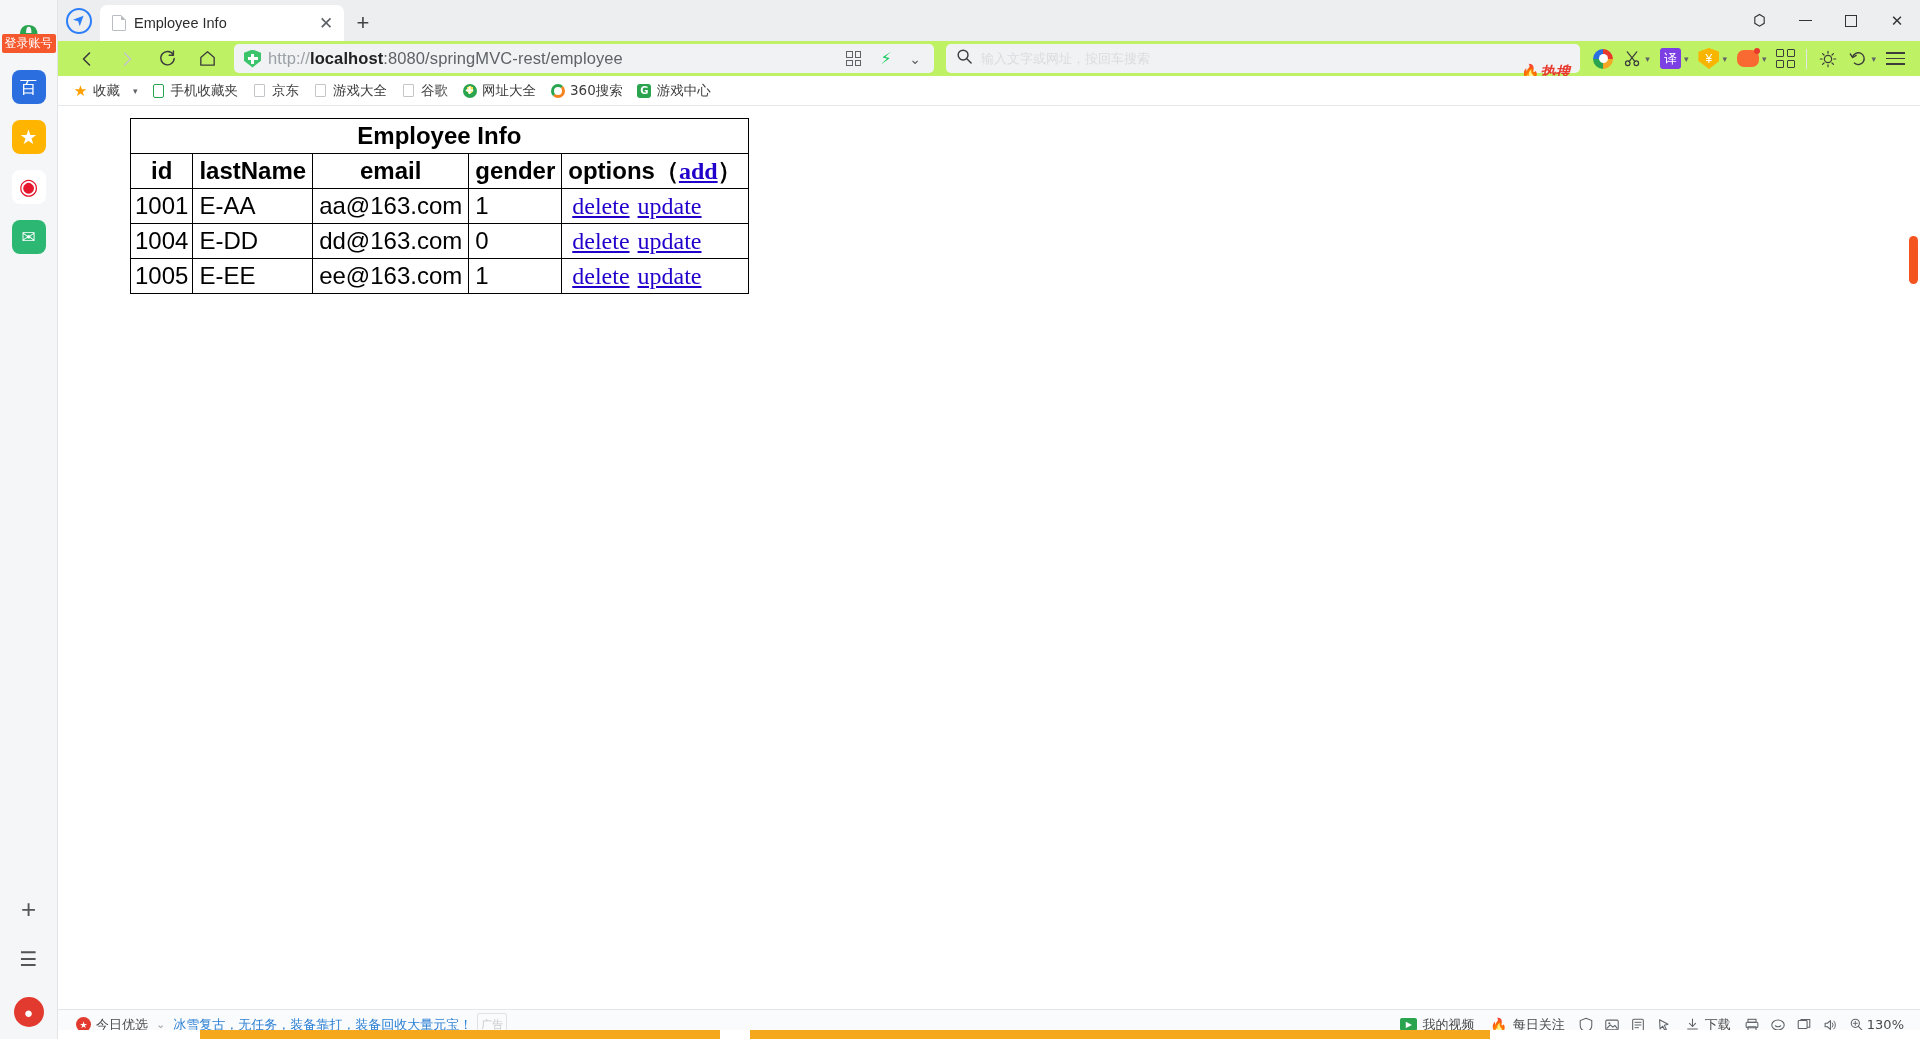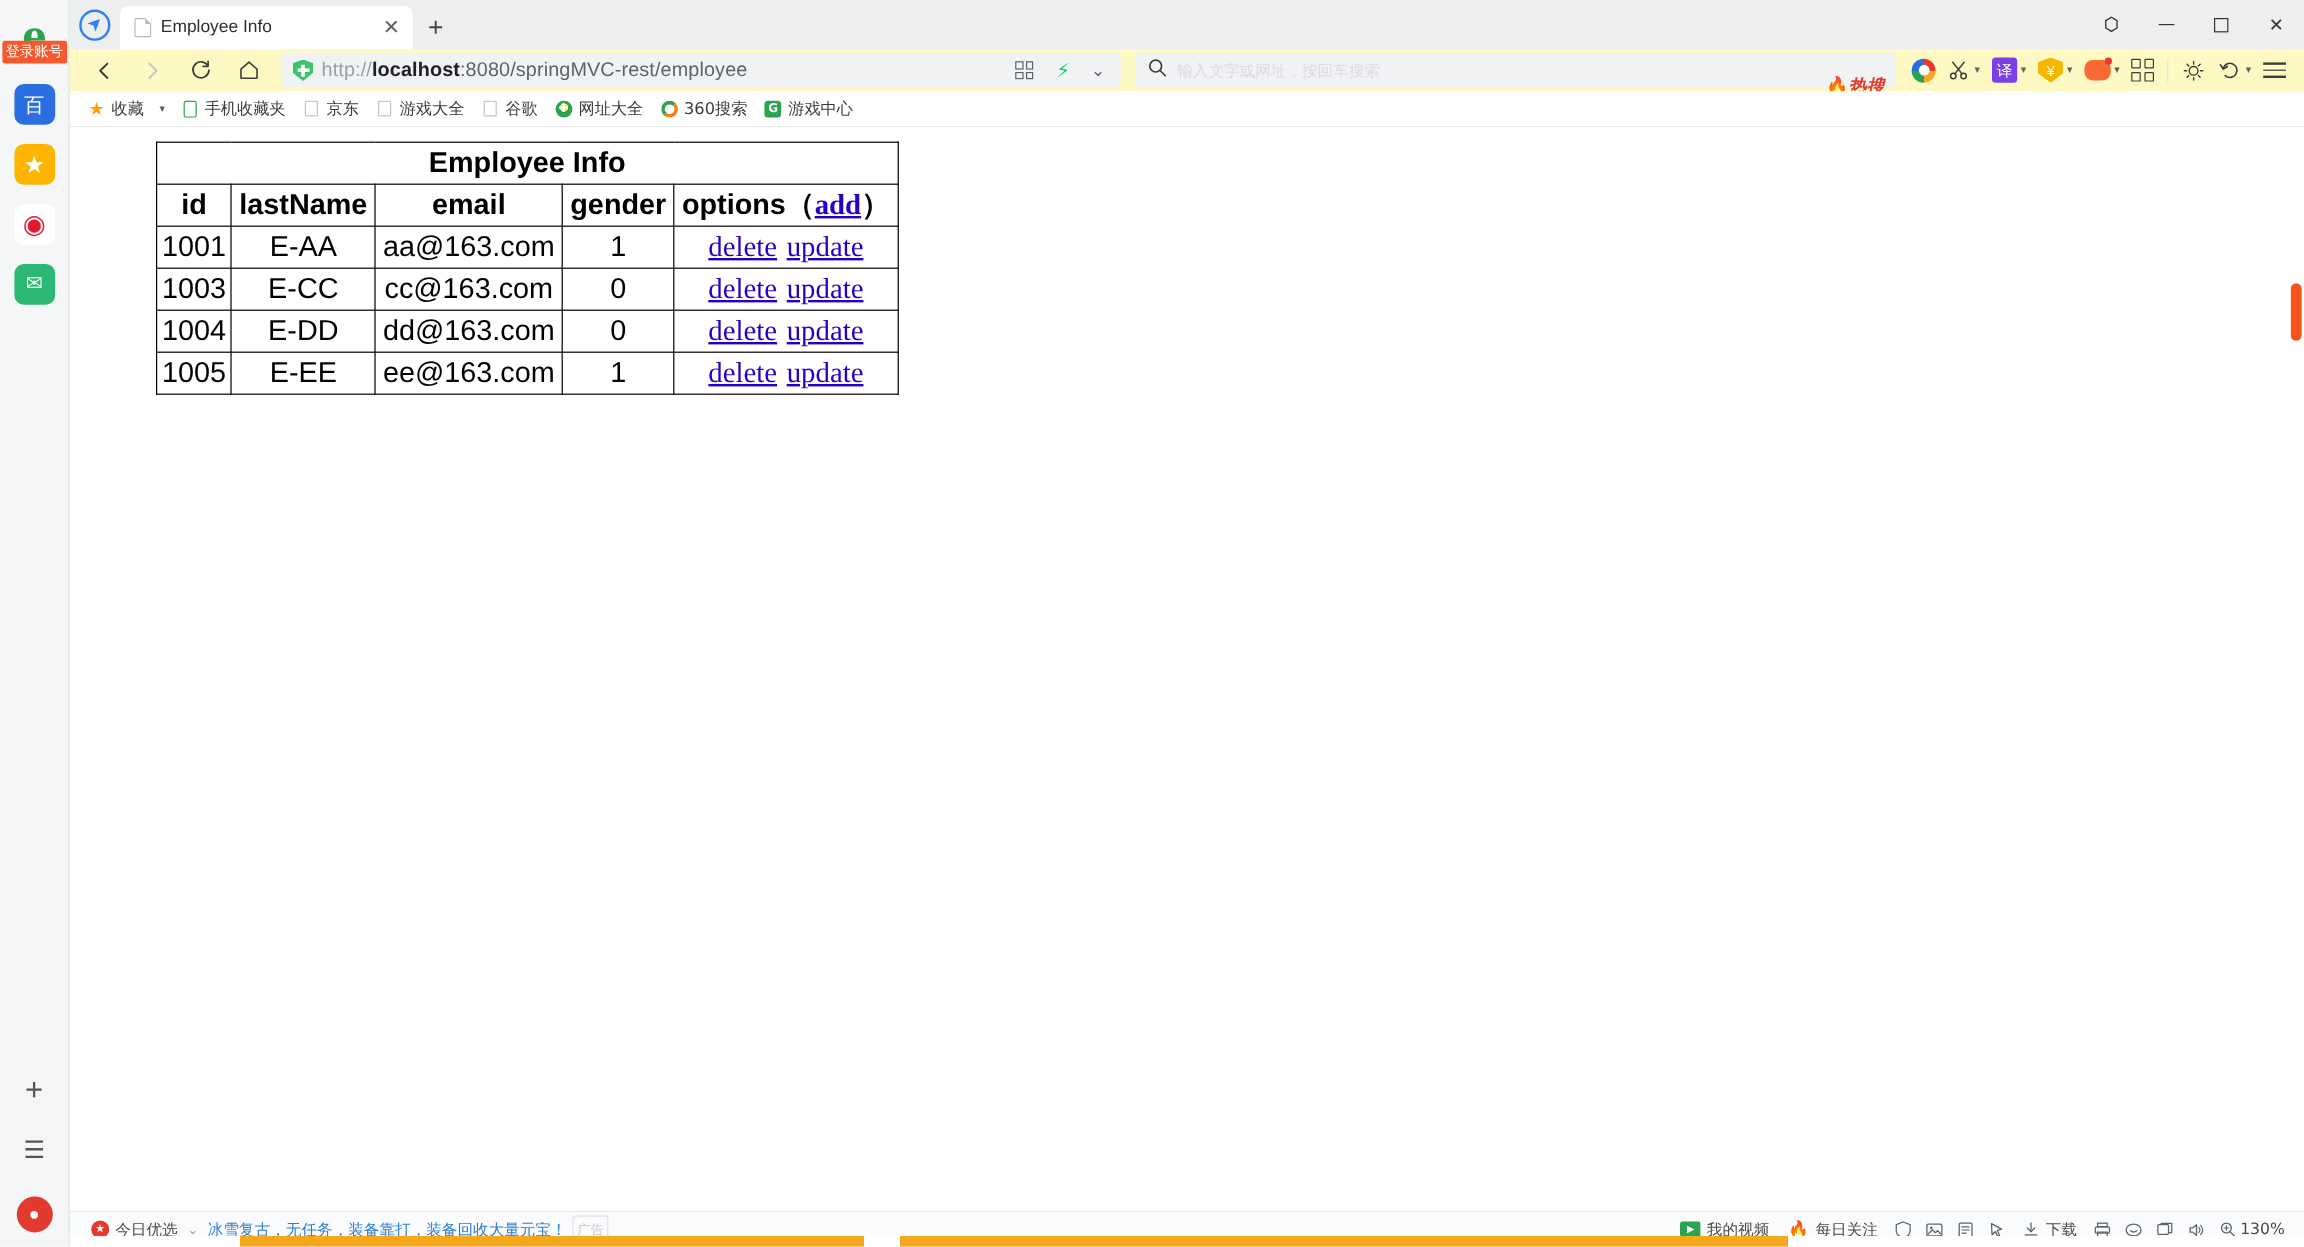--- a/index.html
+++ b/index.html
@@ -48,21 +48,21 @@
   .tab .x{ font-size:17px;color:#5f6368; width:20px;text-align:center;cursor:pointer;}
   .newtab{ width:38px;height:36px;display:flex;align-items:center;justify-content:center;
      font-size:22px;color:#444;font-weight:300;cursor:pointer;}
   .wincontrols{ position:absolute; right:0; top:0; height:41px; display:flex; }
   .wc{ width:46px;height:41px;display:flex;align-items:center;justify-content:center;
      font-size:15px;color:#333;cursor:pointer;}
   .wc-box{ width:12px;height:12px;border:1.4px solid #333;}
   .wc-min{ width:13px;height:1.4px;background:#333;}
 
   
-  .toolbar{ height:35px; background:#fef9c3; display:flex; align-items:center; padding:0 10px; gap:2px;}
+  .toolbar{ height:35px; background:#bef264; display:flex; align-items:center; padding:0 10px; gap:2px;}
   .tb-btn{ width:38px;height:30px;display:flex;align-items:center;justify-content:center;
      color:#3c3c3c;font-size:19px;border-radius:4px;cursor:pointer;}
   .tb-btn.dis{ color:#c4c6c9; }
   .omnibox{ flex:0 0 700px; height:29px; background:#f1f2f3; border-radius:5px;
      display:flex;align-items:center; padding:0 8px 0 10px; margin-left:6px; gap:7px;}
   .shield{ width:17px;height:18px;background:#3cc46a; position:relative;
      clip-path:polygon(50% 0,100% 18%,100% 62%,50% 100%,0 62%,0 18%); flex:none;}
   .shield:before,.shield:after{content:"";position:absolute;background:#fff;}
   .shield:before{left:7.2px;top:4px;width:2.6px;height:10px;}
   .shield:after{left:3.5px;top:7.7px;width:10px;height:2.6px;}
@@ -123,21 +123,21 @@
   .ico-g{ width:14px;height:14px;border-radius:3px;background:#2aa44f;color:#fff;font-size:10px;
      display:flex;align-items:center;justify-content:center;font-weight:bold;}
   .bmcaret{ font-size:9px;color:#5f6368;padding:0 6px;cursor:pointer;}
 
   
   .page{ flex:1; background:#fff; position:relative; overflow:hidden;}
   table.emp{ border-collapse:collapse; margin:12px 0 0 72px; }
   table.emp td,table.emp th{ border:1.5px solid #000; padding:2px 6px;
      font-size:24px; font-family:"Liberation Sans",sans-serif; color:#000; line-height:1.25;}
   table.emp th{ font-weight:bold; text-align:center; }
-  table.emp td{ text-align:center; font-weight:normal;}
+  table.emp td{ font-weight:normal;}
   table.emp td.id{ padding:2px 4px;}
   .emp-title{ font-size:25px; }
   a.lnk{ color:#2200cc; text-decoration:underline; cursor:pointer;font-family:Liberation Serif, serif;}
   td.opts{ white-space:nowrap; padding:2px 8px;}
   td.opts a{ margin:0 4px;}
 
   
   .pscroll{ position:absolute; right:0; top:0; width:14px; height:100%; background:transparent;}
   .pscroll .thumb{ position:absolute; right:2px; top:130px; width:9px; height:48px;
      background:#f4551f; border-radius:5px;}
@@ -398,27 +398,20 @@
           <th><span>options（</span><a class="lnk">add</a><span>）</span></th>
         </tr>
         <tr>
           <td class="id">1001</td>
           <td>E-AA</td>
           <td>aa@163.com</td>
           <td>1</td>
           <td class="opts"><a class="lnk">delete</a><a class="lnk">update</a></td>
         </tr>
         <tr>
-          <td class="id">1003</td>
-          <td>E-CC</td>
-          <td>cc@163.com</td>
-          <td>0</td>
-          <td class="opts"><a class="lnk">delete</a><a class="lnk">update</a></td>
-        </tr>
-        <tr>
           <td class="id">1004</td>
           <td>E-DD</td>
           <td>dd@163.com</td>
           <td>0</td>
           <td class="opts"><a class="lnk">delete</a><a class="lnk">update</a></td>
         </tr>
         <tr>
           <td class="id">1005</td>
           <td>E-EE</td>
           <td>ee@163.com</td>

